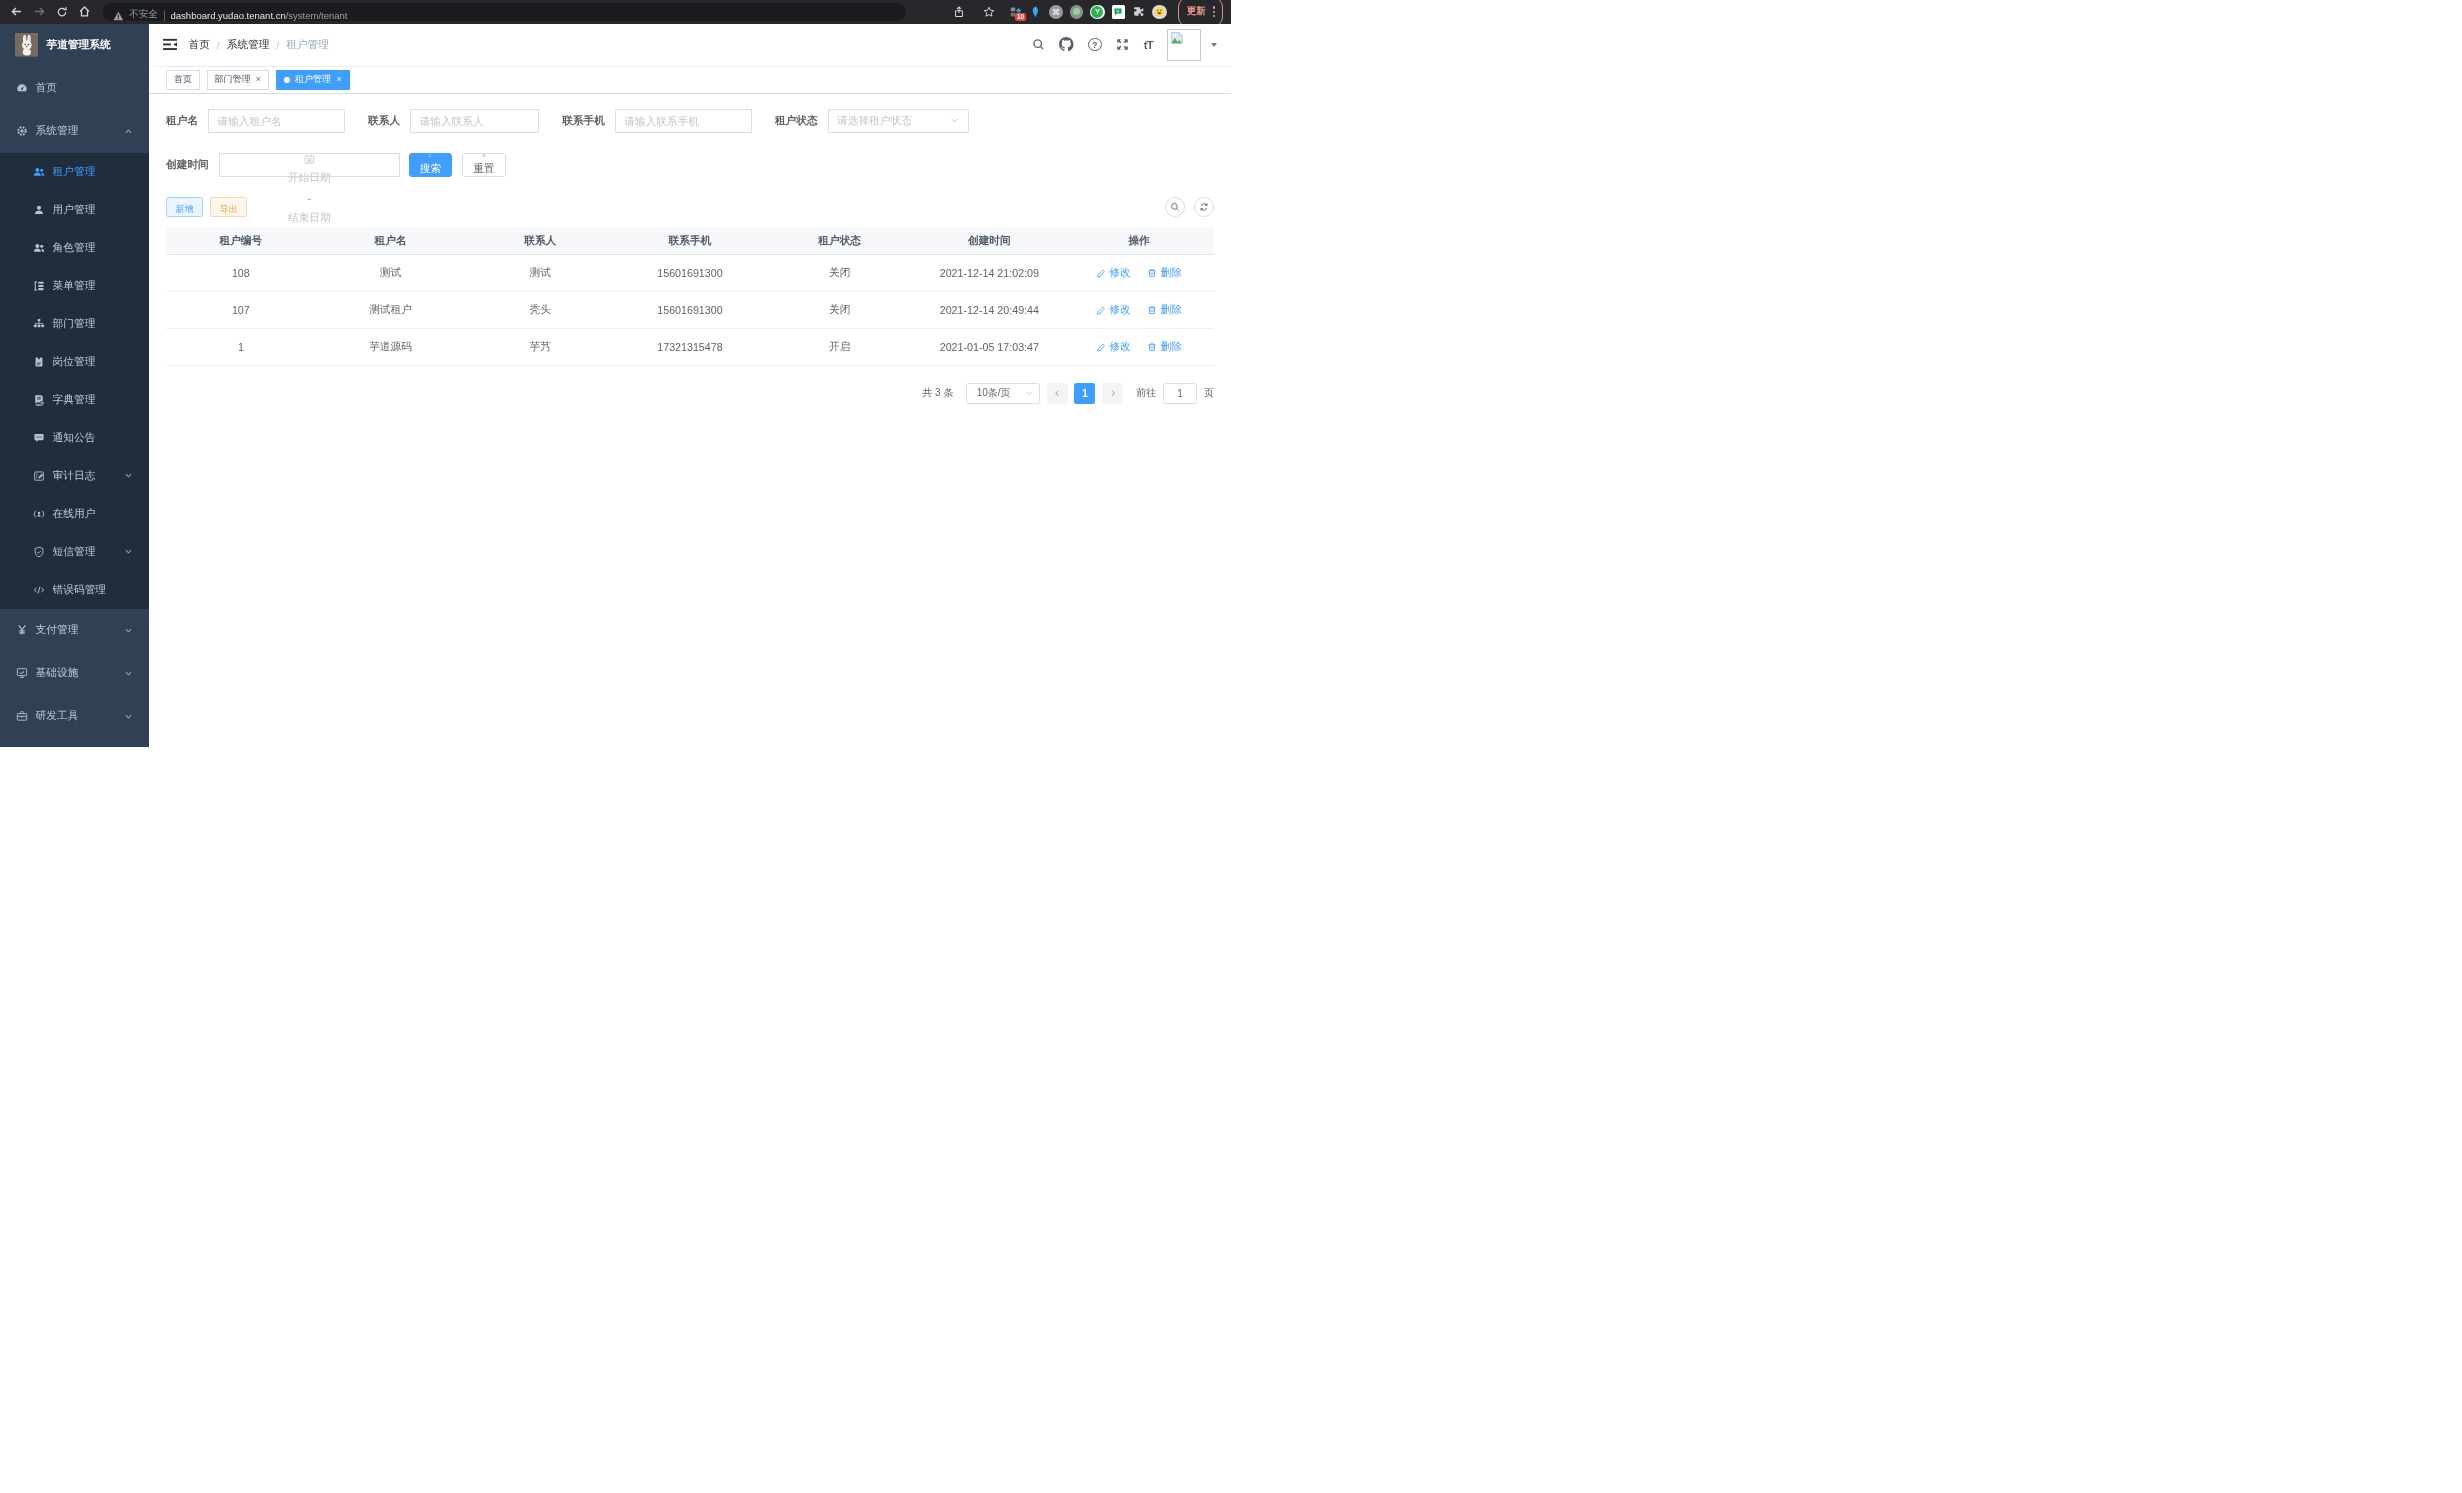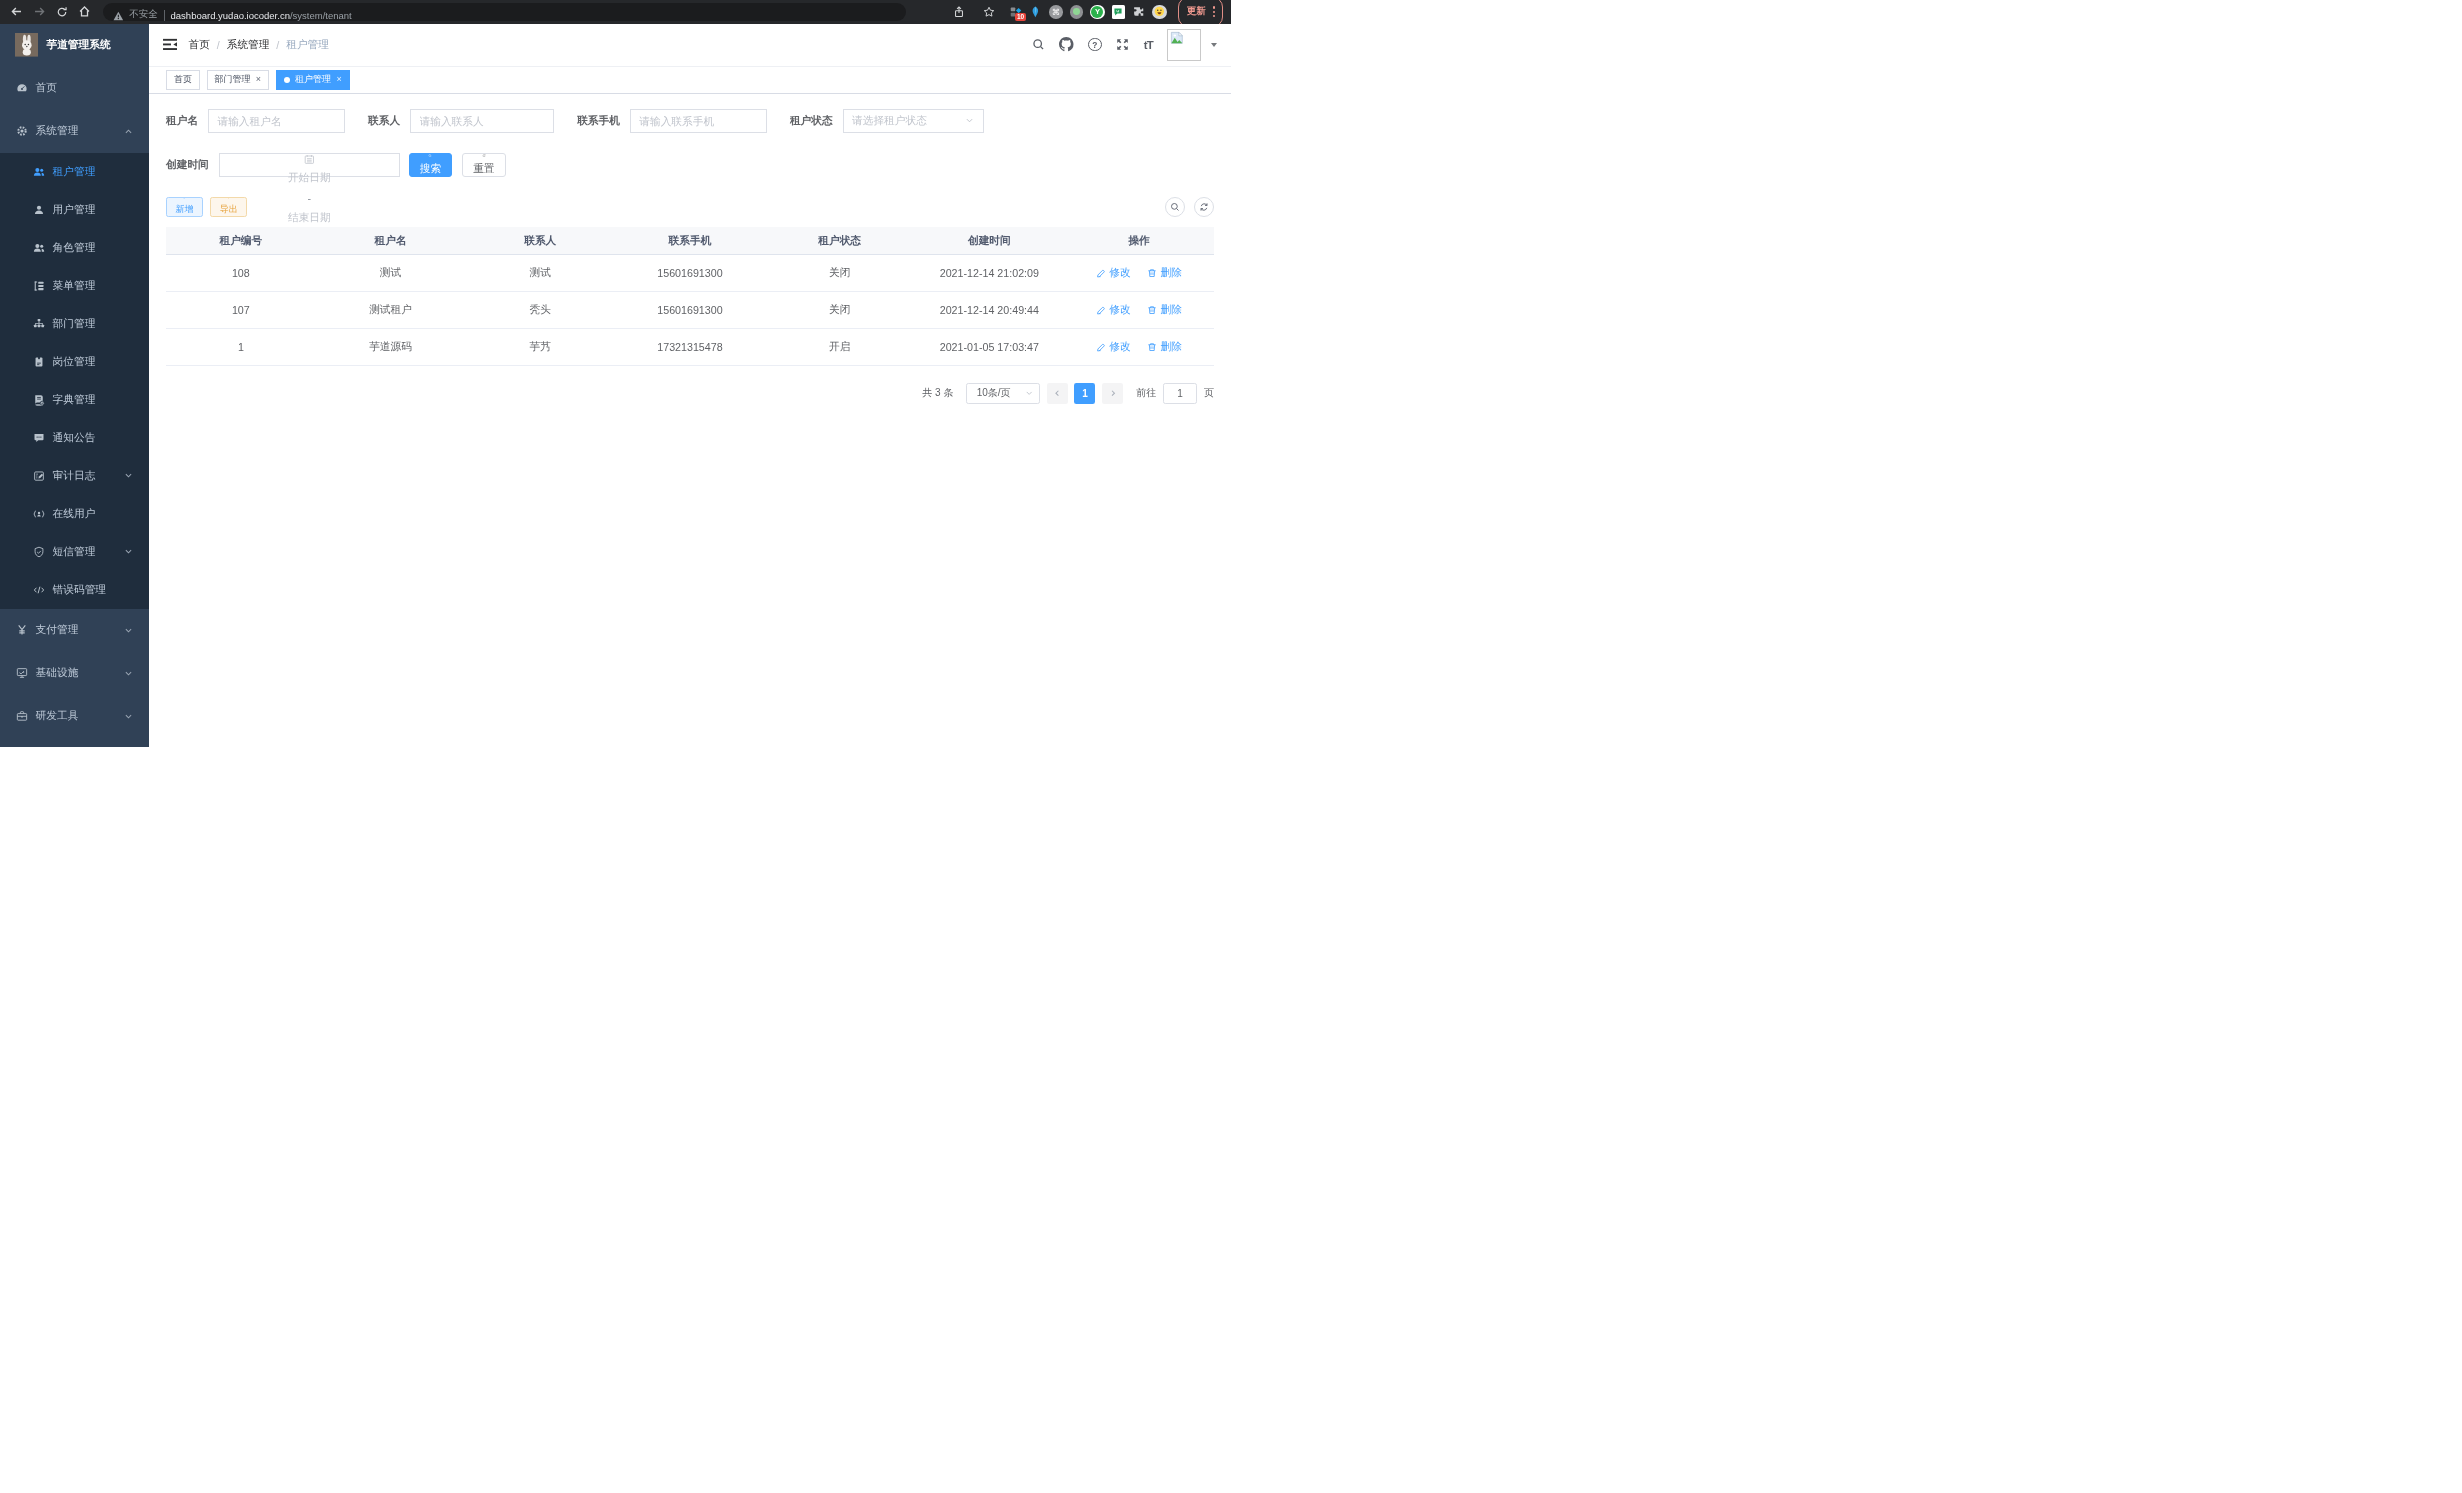--- a/index.html
+++ b/index.html
@@ -127,21 +127,21 @@
   <div class="omnibox">
     <span>
       <svg width="10.7" height="10" viewBox="0 0 16 15">
           <path d="M8 1.2L15.2 13.8H.8z" fill="#9aa0a6"></path>
           <path d="M8 5.6v3.6" stroke="#1b1c1e" stroke-width="1.6"></path>
           <circle cx="8" cy="11.3" r="1" fill="#1b1c1e"></circle>
         </svg>
     </span>
     <span class="sec-label">不安全</span>
     <span class="omni-div"></span>
-    <span><span class="url-host">dashboard.yudao.iocoder.cn</span><span class="url-path">/system/tenant</span></span>
+    <span><span class="url-host">dashboard.yudao.tenant.cn</span><span class="url-path">/system/tenant</span></span>
   </div>
 
   <div class="browser-right">
     <span class="bicon">
       <svg width="12" height="12" viewBox="0 0 16 16" fill="none" stroke="#d4d6d8" stroke-width="1.4">
           <path d="M8 1.6v7.6M5.4 3.8L8 1.3l2.6 2.5"></path>
           <rect x="3.4" y="6.4" width="9.2" height="7.6" rx="1"></rect>
         </svg>
     </span>
     <span class="bicon">
@@ -507,21 +507,21 @@
 
       <div class="filter-row">
         <div class="f-item">
           <span class="f-label">租户名</span>
           <span class="el-input" style="width:137px;">
             <input placeholder="请输入租户名" style="">
           </span>
         </div>
         <div class="f-item">
           <span class="f-label">联系人</span>
-          <span class="el-input" style="width:144px;">
+          <span class="el-input" style="width:129px;">
             <input placeholder="请输入联系人" style="">
           </span>
         </div>
         <div class="f-item">
           <span class="f-label">联系手机</span>
           <span class="el-input" style="width:137px;">
             <input placeholder="请输入联系手机" style="">
           </span>
         </div>
         <div class="f-item">

